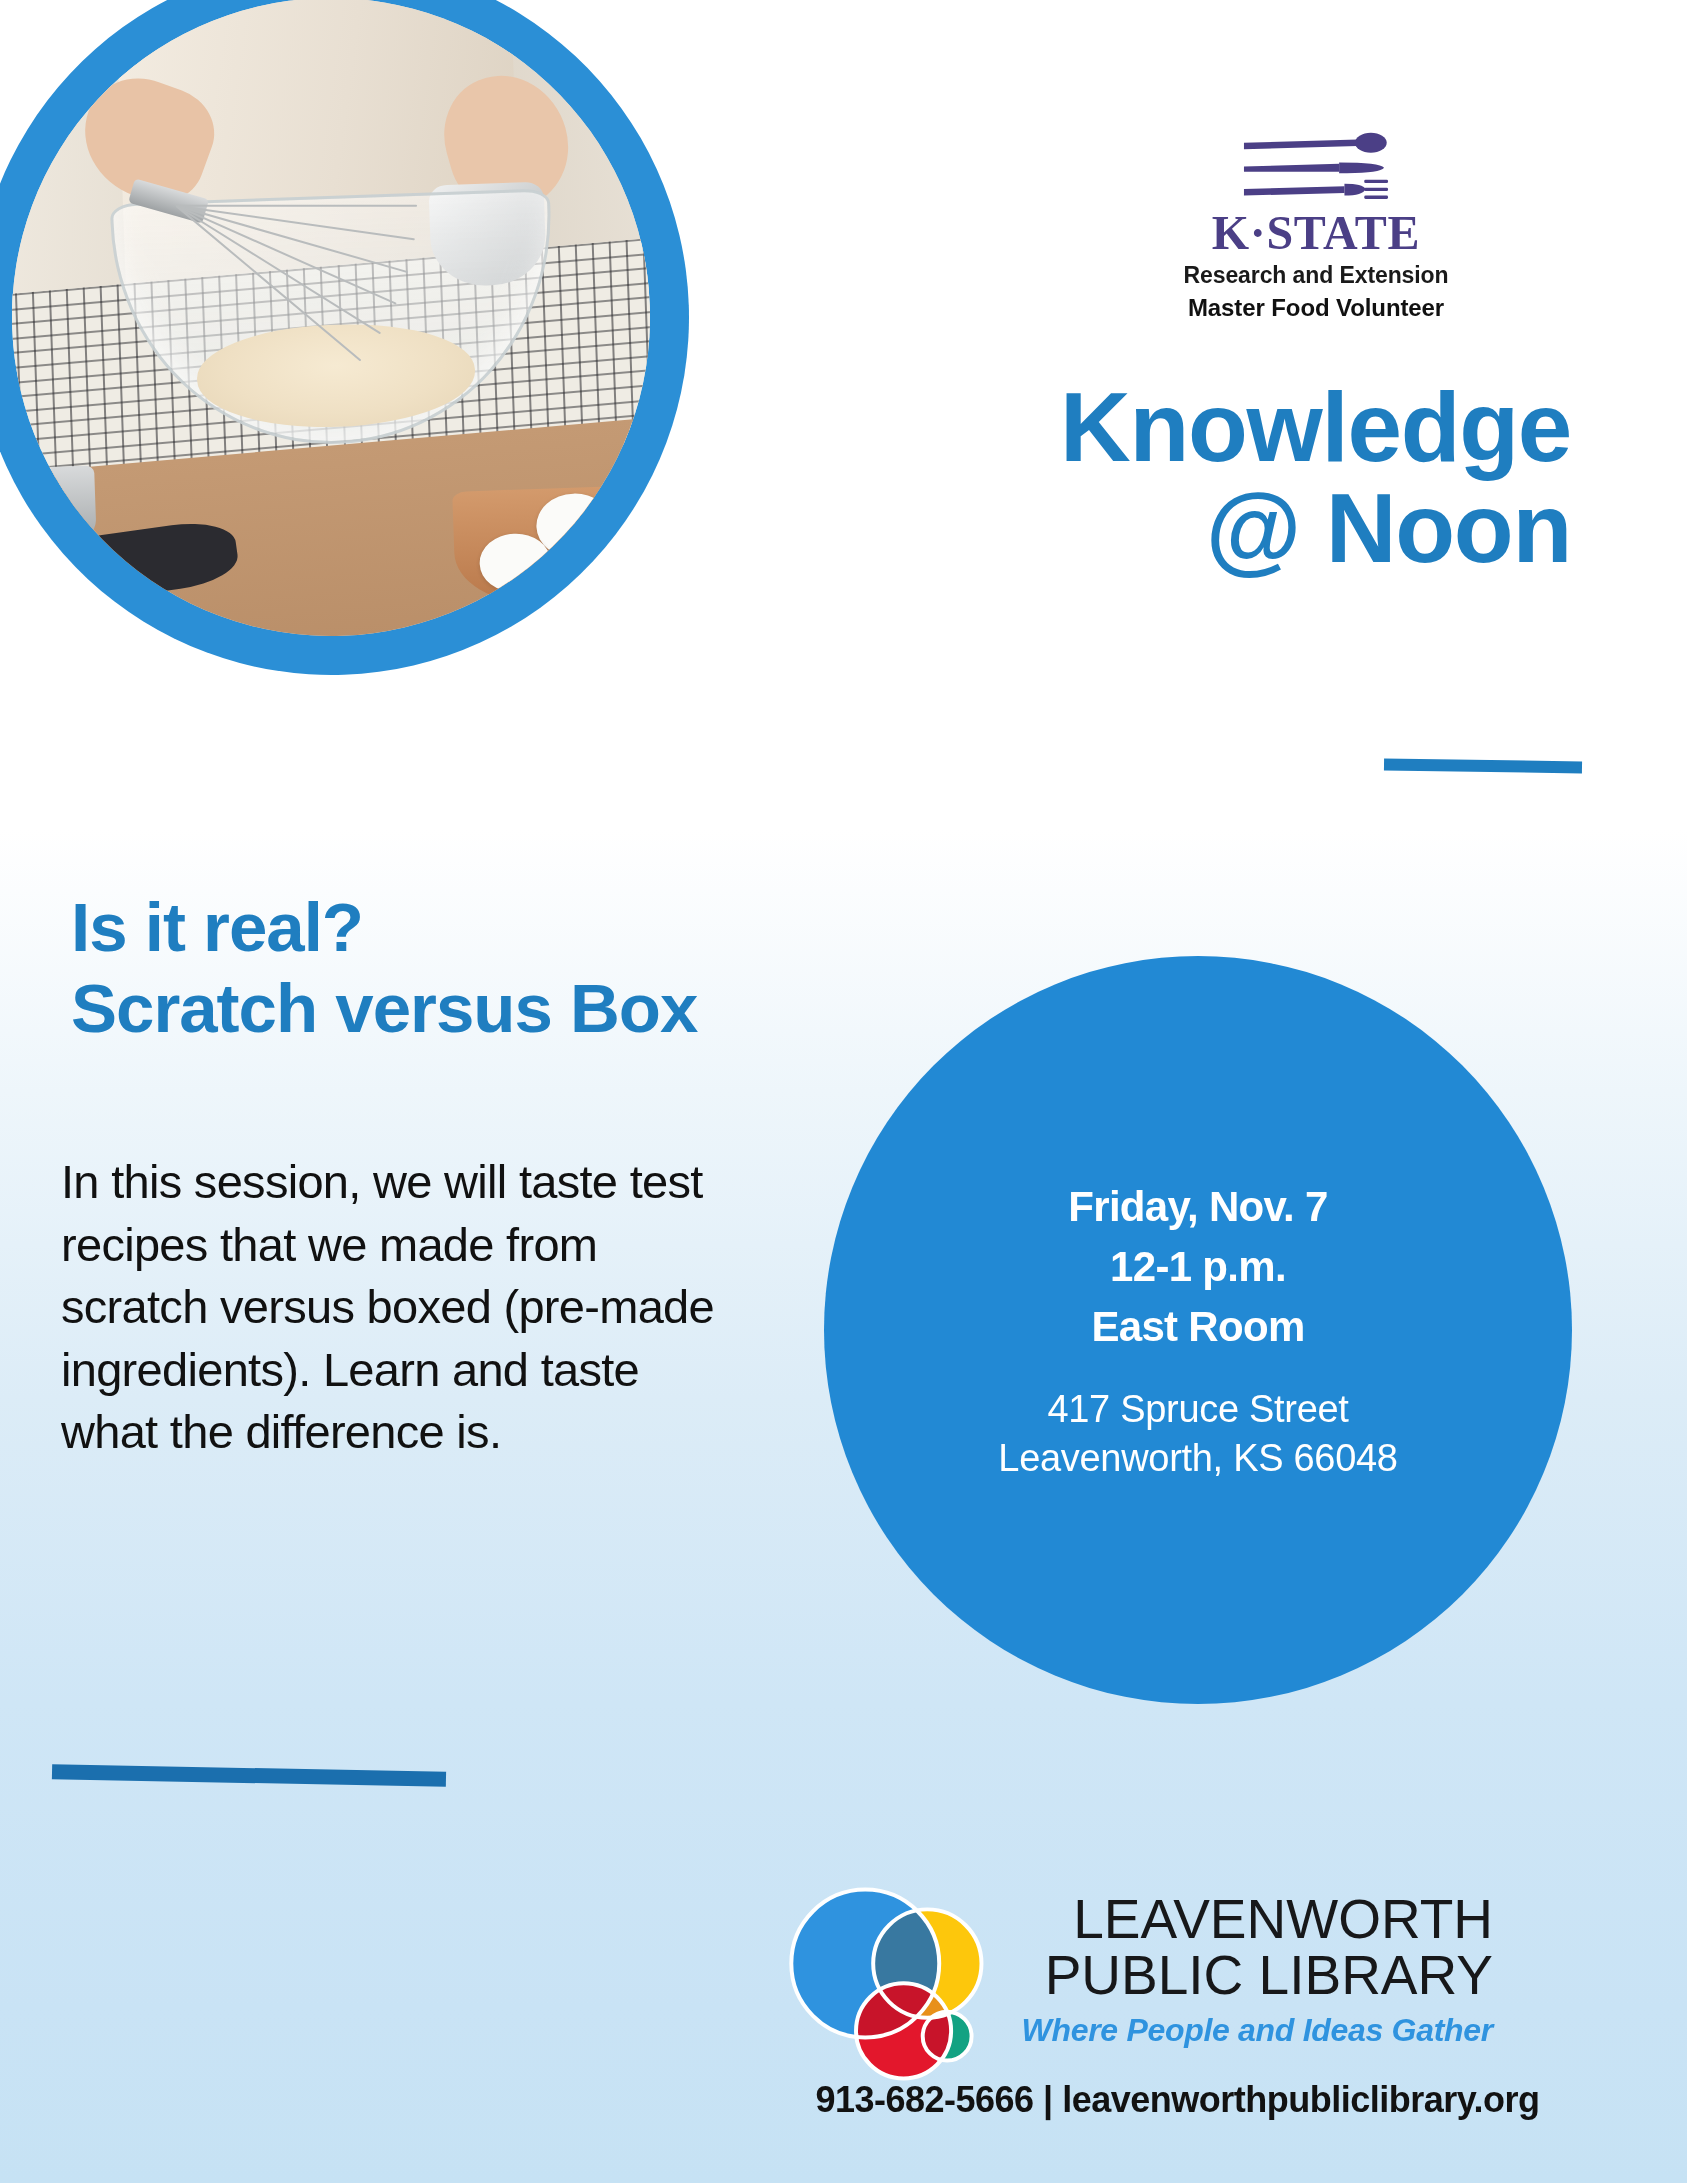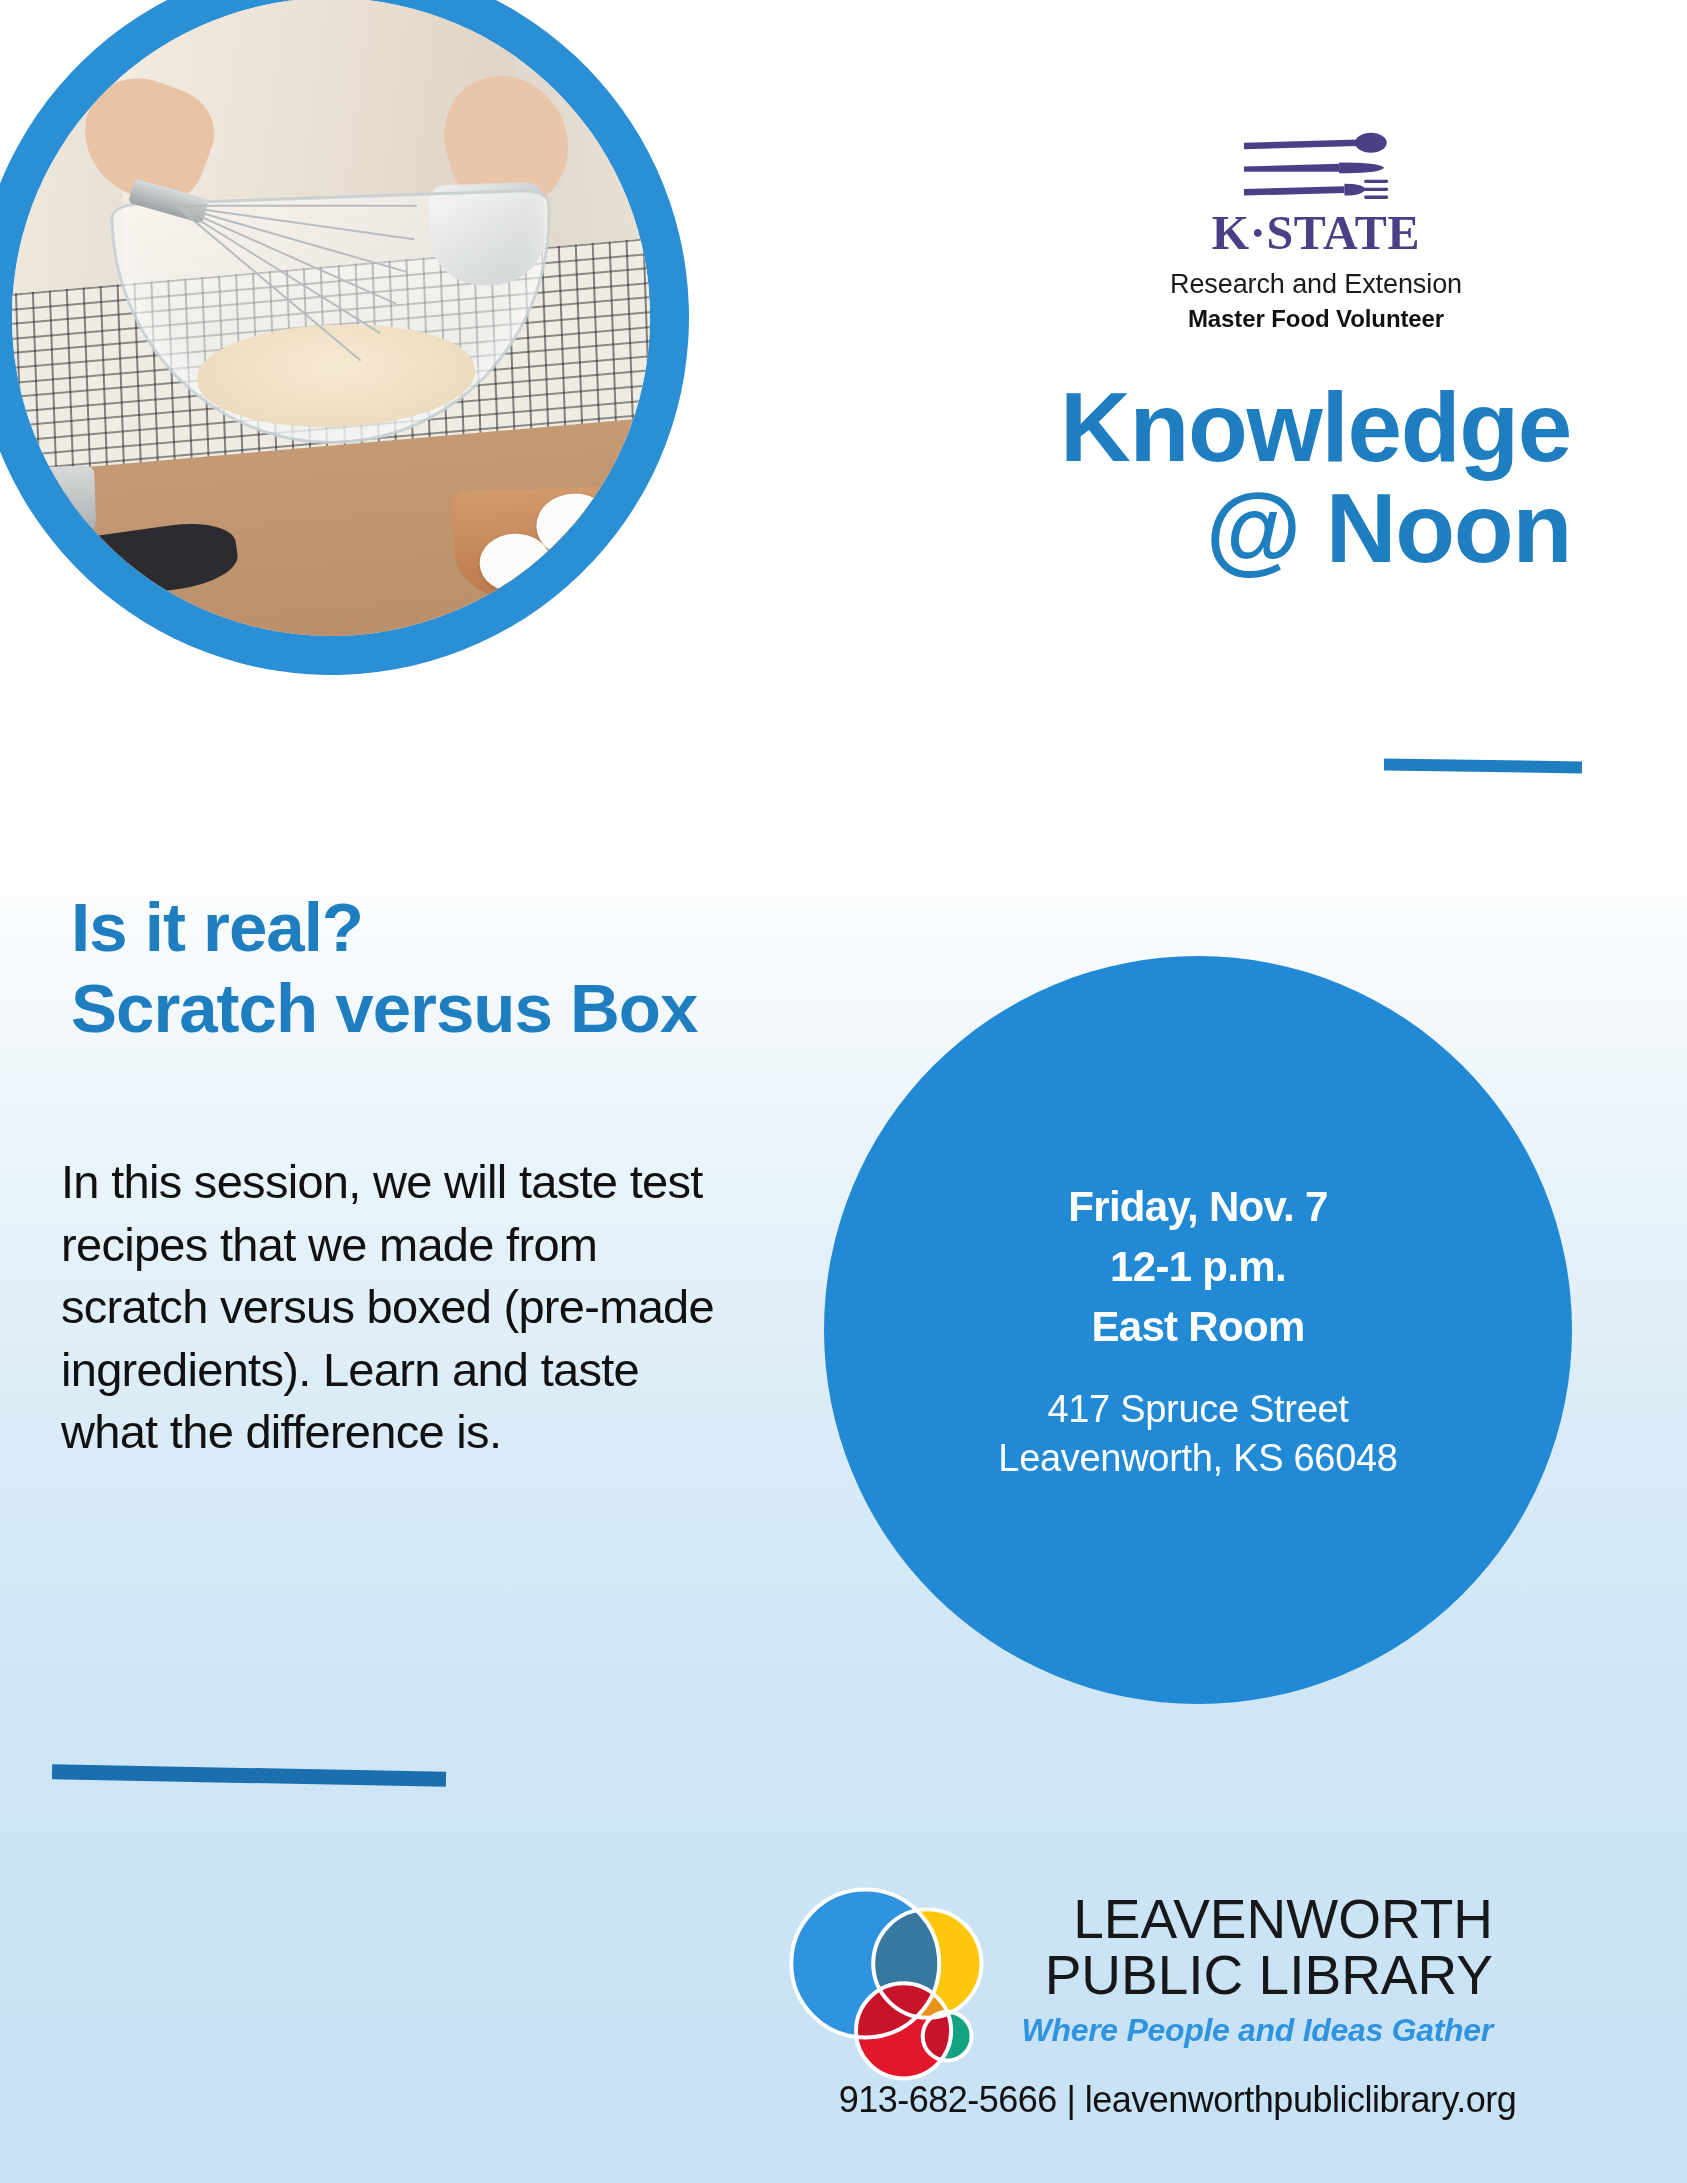--- a/index.html
+++ b/index.html
@@ -233,24 +233,24 @@
   }
   .kstate-name {
     font-family: "Liberation Serif", serif;
     font-weight: bold;
     font-size: 48px;
     letter-spacing: 0.7px;
     line-height: 1;
     color: #4b3f86;
   }
   .kstate-sub {
-    font-size: 27px;
-    font-weight: normal;
+    font-size: 23px;
+    font-weight: bold;
     color: #1a1a1a;
-    margin-top: 12px;
+    margin-top: 5px;
     letter-spacing: -0.1px;
   }
   .kstate-prog {
     font-size: 24px;
     font-weight: bold;
     color: #111111;
     margin-top: 5.3px;
     letter-spacing: -0.1px;
   }
   
@@ -374,21 +374,21 @@
     margin-top: 9.3px;
     letter-spacing: -0.3px;
   }
   .lib-contact {
     position: absolute;
     left: 787px;
     top: 2079px;
     width: 781px;
     text-align: center;
     font-size: 36px;
-    font-weight: normal;
+    font-weight: bold;
     color: #121212;
     letter-spacing: -0.5px;
   }
 </style>
 </head>
 <body>
 
 <div class="poster">
 
   <div class="photo-wrap">

